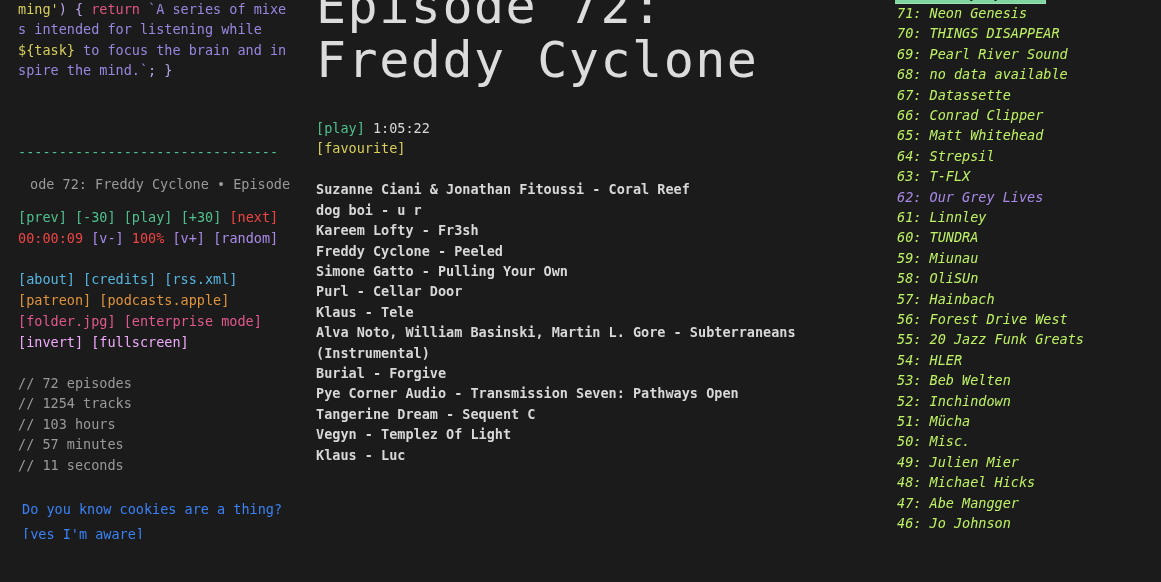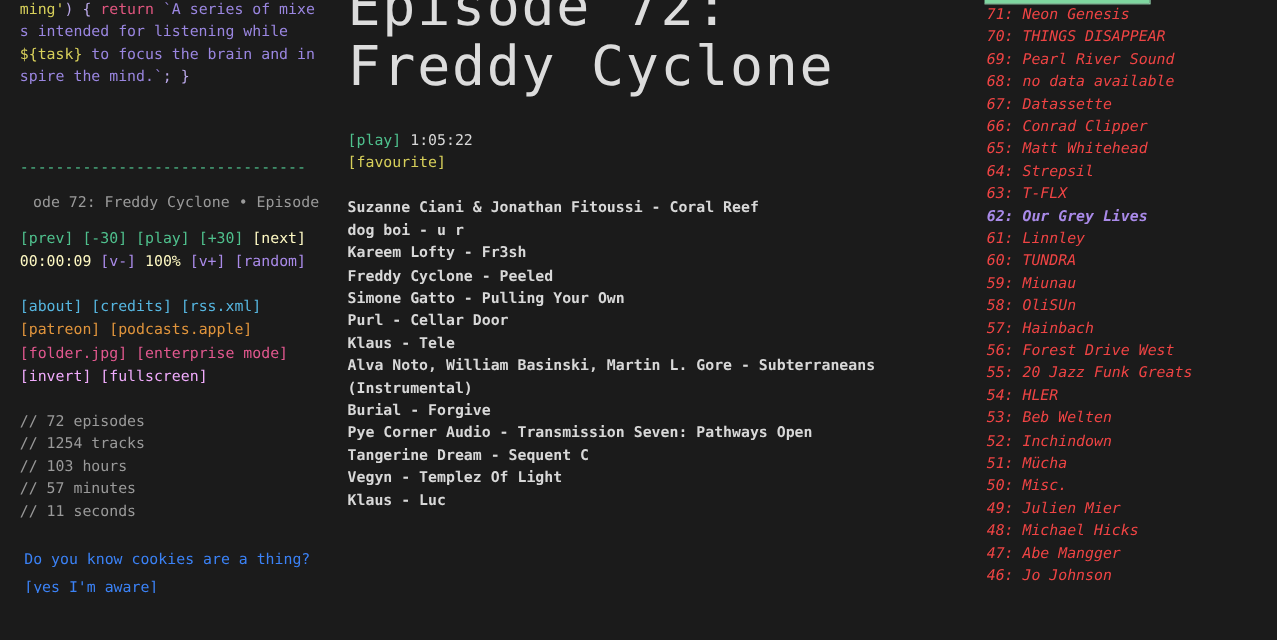--- a/index.html
+++ b/index.html
@@ -70,21 +70,21 @@
     overflow: hidden;
     margin: 12px;
     line-height: 21px;
   }
   .ctrl-row {
     margin: 0;
     white-space: nowrap;
     line-height: 21px;
   }
   .c-green   { color: #4fc08d; }
-  .c-dim     { color: #fef9c3; }
+  .c-dim     { color: #ef4444; }
   .c-purple  { color: #a98ae8; }
   .c-cyan    { color: #56b6e0; }
   .c-orange  { color: #e0943c; }
   .c-pink    { color: #e2588f; }
   .c-violet  { color: #f0abfc; }
   .c-yellow  { color: #d7cf5a; }
   .c-white   { color: #d8d8d8; }
 
   .gap-row { height: 20px; }
 
@@ -147,35 +147,34 @@
   .col-right {
     width: 266px;
     flex: 0 0 266px;
     padding: 26px 10px 0 0;
     height: 582px;
     overflow: hidden;
   }
   .ep-item {
     display: block;
     font-style: italic;
-    color: #ef4444;
+    color: #bef264;
     line-height: 20.4px;
     white-space: nowrap;
     margin: 0;
     padding: 0 2px;
     width: max-content;
   }
   .ep-item.selected {
     background: #7fd6a0;
     color: #17231c;
     outline: 1px solid #9ae0b6;
   }
   .ep-item.visited {
     color: #a98ae8;
-    font-weight: bold;
   }
 </style>
 </head>
 <body>
 
 <div id="app">
 
   <div class="col-left">
 
     <p class="codeblock"><span class="tok-kw">function</span><span class="tok-fn"> musicFor</span><span class="tok-punct">(</span><span class="tok-param">task</span><span class="tok-op"> = </span><span class="tok-str">'programming'</span><span class="tok-punct">)</span><span class="tok-punct"> { </span><span class="tok-ret">return</span><span class="tok-tmpl"> `A series of mixes intended for listening while </span><span class="tok-interp">${task}</span><span class="tok-tmpl"> to focus the brain and inspire the mind.`</span><span class="tok-punct">; </span><span class="tok-punct">}</span></p>

